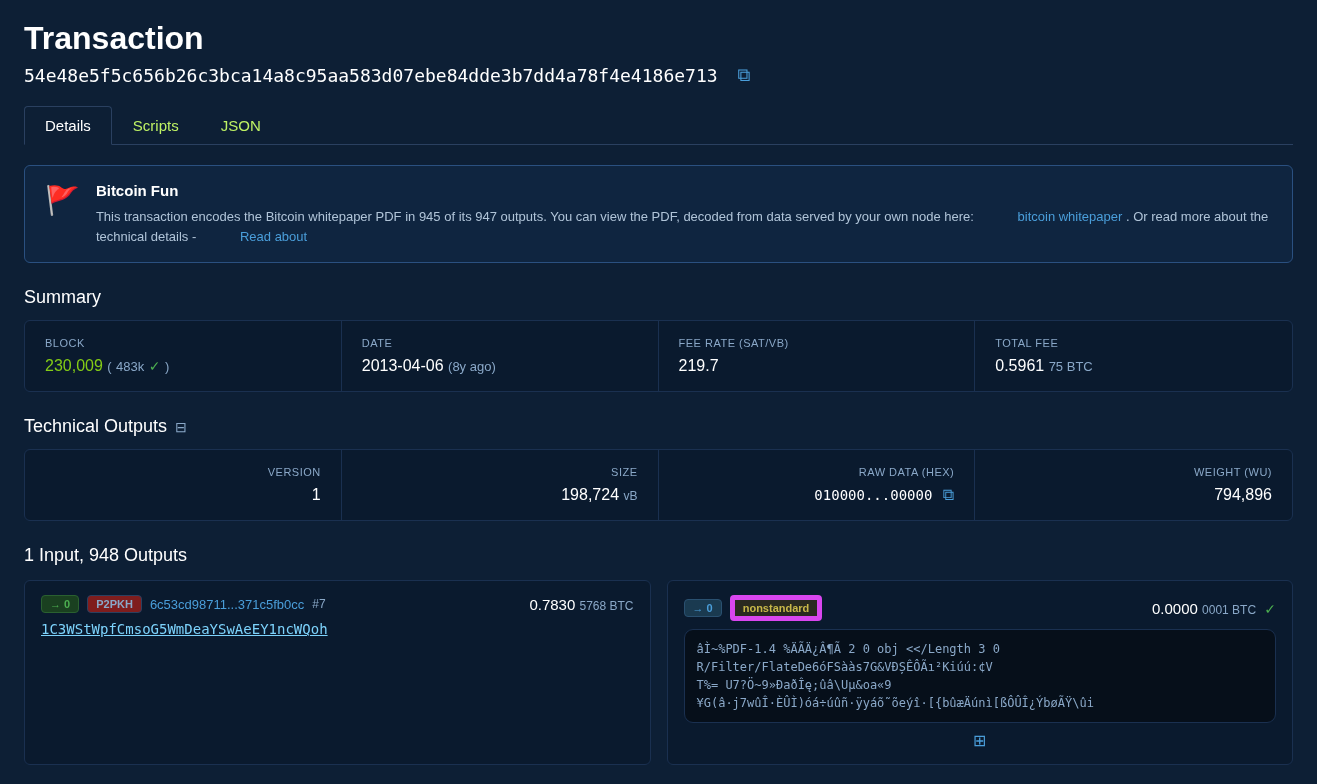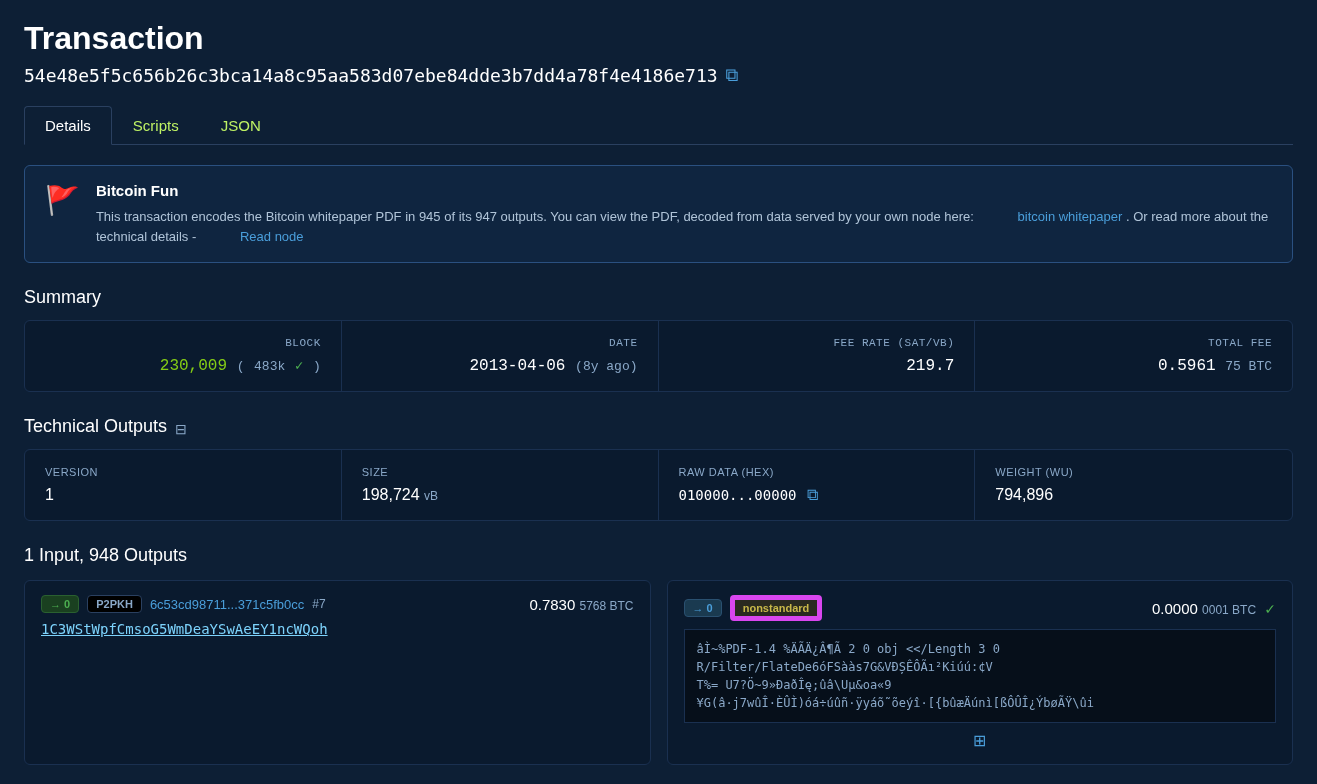--- a/index.html
+++ b/index.html
@@ -13,21 +13,21 @@
     }
     h1 {
       color: #ffffff;
       font-size: 32px;
       font-weight: 600;
       margin-bottom: 8px;
     }
     .tx-hash-row {
       display: flex;
       align-items: center;
-      gap: 8px;
+      gap: 20px;
       margin-bottom: 20px;
     }
     .tx-hash {
       color: #ffffff;
       font-size: 18px;
       font-family: monospace;
       word-break: break-all;
     }
     .copy-icon {
       color: #4a9eda;
@@ -85,38 +85,37 @@
     .fun-banner-text a {
       color: #4a9eda;
       text-decoration: none;
       padding-left: 40px;
     }
     .section-title {
       font-size: 18px;
       color: #ffffff;
       margin-bottom: 12px;
       display: flex;
-      align-items: flex-end;
+      align-items: center;
       gap: 8px;
     }
     .summary-box, .technical-box {
       background: #0a1a2e;
       border: 1px solid #1a3050;
       border-radius: 6px;
       margin-bottom: 24px;
     }
     .summary-grid {
       display: grid;
       grid-template-columns: repeat(4, 1fr);
     }
     .summary-cell {
       padding: 16px 20px;
-      text-align: right;
+      text-align: left;
       border-right: 1px solid #1a3050;
-      font-family: Liberation Mono, monospace;
     }
     .summary-cell:last-child { border-right: none; }
     .summary-label {
       font-size: 11px;
       color: #8aa8c8;
       text-transform: uppercase;
       letter-spacing: 0.5px;
       margin-bottom: 8px;
     }
     .summary-value {
@@ -130,21 +129,21 @@
       color: #8aa8c8;
       font-size: 13px;
     }
     .summary-value .green { color: #4caf50; }
     .technical-grid {
       display: grid;
       grid-template-columns: repeat(4, 1fr);
     }
     .technical-cell {
       padding: 16px 20px;
-      text-align: left;
+      text-align: right;
       border-right: 1px solid #1a3050;
     }
     .technical-cell:last-child { border-right: none; }
     .technical-label {
       font-size: 11px;
       color: #8aa8c8;
       text-transform: uppercase;
       letter-spacing: 0.5px;
       margin-bottom: 8px;
     }
@@ -195,21 +194,21 @@
       background: #1a4020;
       color: #4caf50;
       border: 1px solid #2a6030;
     }
     .badge-arrow-out {
       background: #1a3a50;
       color: #4a9eda;
       border: 1px solid #2a5070;
     }
     .badge-p2pkh {
-      background: #000000;
+      background: #7f1d1d;
       color: #8aa8c8;
       border: 1px solid #2a4060;
     }
     .badge-nonstandard {
       background: #2a2a20;
       color: #c8b84a;
       border: 5px solid #d946ef;
     }
     .io-link {
       color: #4a9eda;
@@ -228,21 +227,21 @@
     .io-address {
       color: #7dd3fc;
       font-size: 14px;
       font-family: monospace;
       display: block;
       margin-top: 4px;
     }
     .io-data-box {
       background: #060f1a;
       border: 1px solid #1a3050;
-      border-radius: 0;
+      border-radius: 9px;
       padding: 10px 12px;
       font-family: monospace;
       font-size: 12px;
       color: #8aa8c8;
       line-height: 1.5;
       margin-top: 8px;
     }
     .expand-btn {
       display: flex;
       justify-content: center;
@@ -274,21 +273,21 @@
 </div>
 
 <div class="fun-banner">
   <div class="flag-icon">🚩</div>
   <div class="fun-banner-text">
     <h3>Bitcoin Fun</h3>
     <p>
       <span>This transaction encodes the Bitcoin whitepaper PDF in 945 of its 947 outputs. You can view the PDF, decoded from data served by your own node here:</span>
       <a href="#">bitcoin whitepaper</a>
       <span>. Or read more about the technical details -</span>
-      <a href="#">Read node</a>
+      <a href="#">Read about</a>
     </p>
   </div>
 </div>
 
 <div class="section-title">
   <span>Summary</span>
 </div>
 
 <div class="summary-box">
   <div class="summary-grid">

